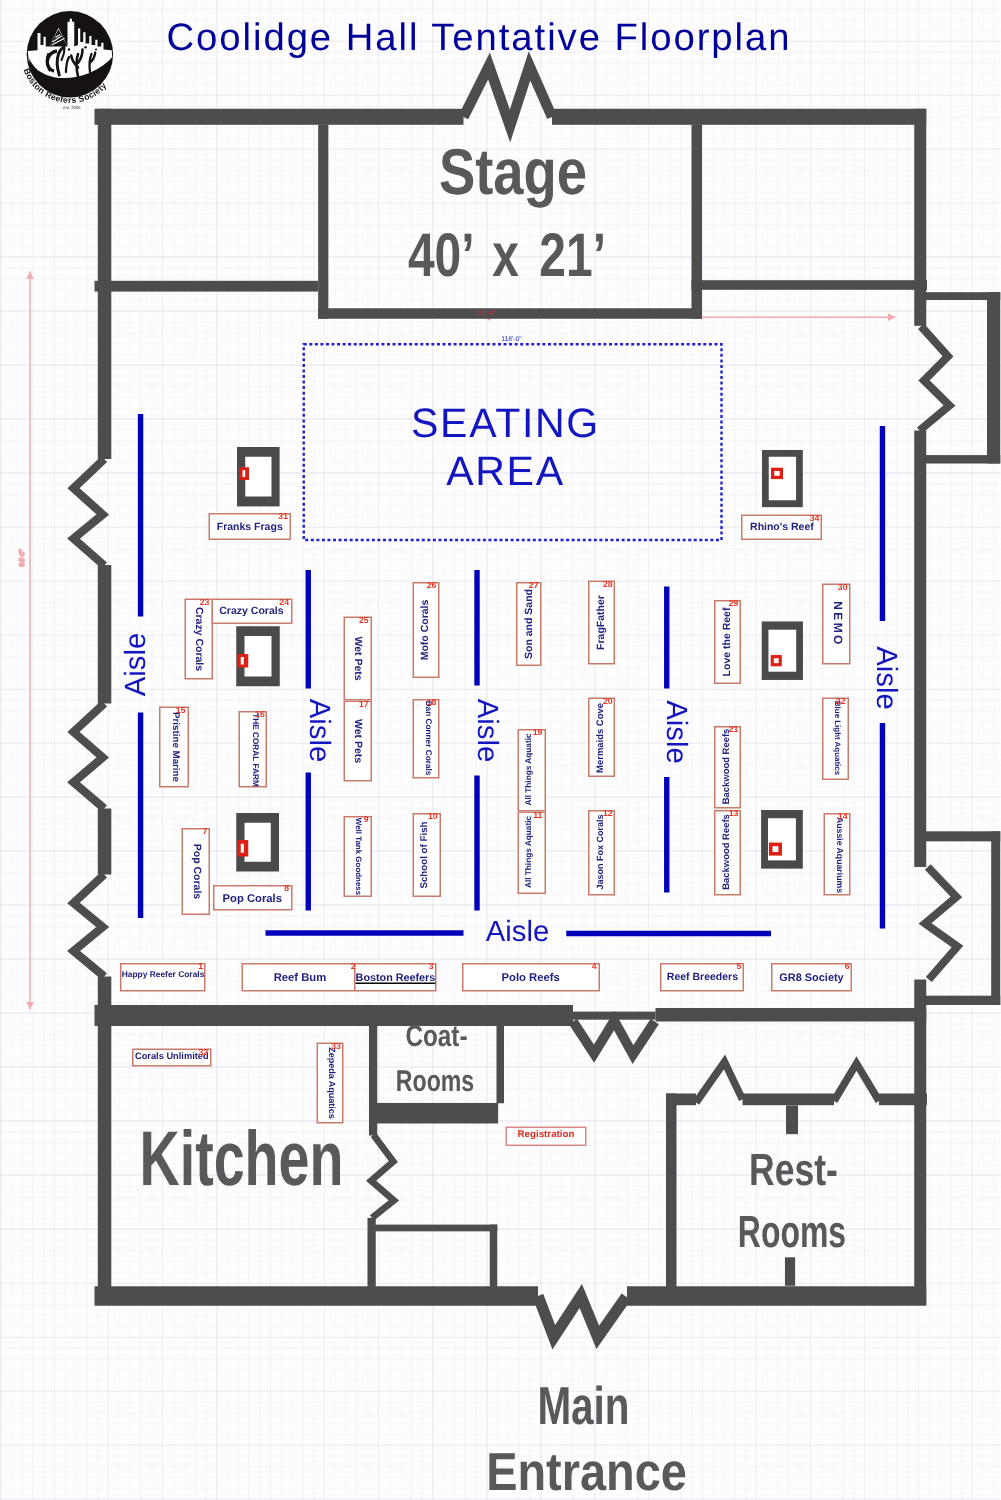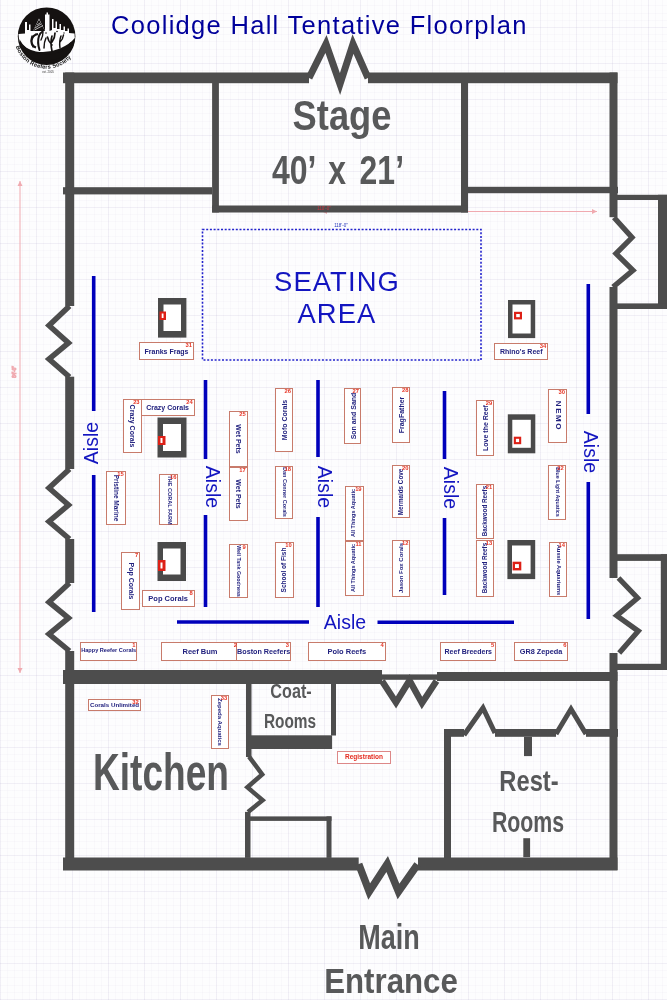--- a/index.html
+++ b/index.html
@@ -299,35 +299,35 @@
       <span style="font-size:7px">Rhino's Reef</span>
     </div>
 <div class="bx" style="left:80.0px;top:641.5px;width:57.4px;height:19.5px;">
       <i>1</i>
       <span style="font-size:5.6px">Happy Reefer Corals</span>
     </div>
 <div class="bx" style="left:161.0px;top:641.5px;width:78px;height:19.5px;">
       <i>2</i>
       <span style="font-size:7.5px">Reef Bum</span>
     </div>
-<div class="bx" style="left:236.3px;top:641.5px;width:54.7px;height:19.5px;">
+<div class="bx" style="left:236.3px;top:641.5px;width:54.7px;height:19.5px;text-decoration:underline;">
       <i>3</i>
       <span style="font-size:7.2px">Boston Reefers</span>
     </div>
-<div class="bx" style="left:307.8px;top:641.5px;width:78px;height:19.5px;">
+<div class="bx" style="left:307.8px;top:641.5px;width:92px;height:19.5px;">
       <i>4</i>
       <span style="font-size:7.5px">Polo Reefs</span>
     </div>
 <div class="bx" style="left:440.4px;top:641.5px;width:55.8px;height:19.5px;">
       <i>5</i>
       <span style="font-size:7px">Reef Breeders</span>
     </div>
 <div class="bx" style="left:513.6px;top:641.5px;width:54.8px;height:19.5px;">
       <i>6</i>
-      <span style="font-size:7.3px">GR8 Zepeda</span>
+      <span style="font-size:7.3px">GR8 Society</span>
     </div>
 <div class="bx" style="left:88.3px;top:698.5px;width:52.5px;height:12.6px;">
       <i>32</i>
       <span style="font-size:6.2px">Corals Unlimited</span>
     </div>
 <div class="bx" style="left:211.3px;top:694.6px;width:18px;height:54.9px;">
       <i>33</i>
       <span class="r" style="font-size:6px;transform:translate(-50%,-50%) rotate(90deg)">Zepeda Aquatics</span>
     </div>
 </div>

